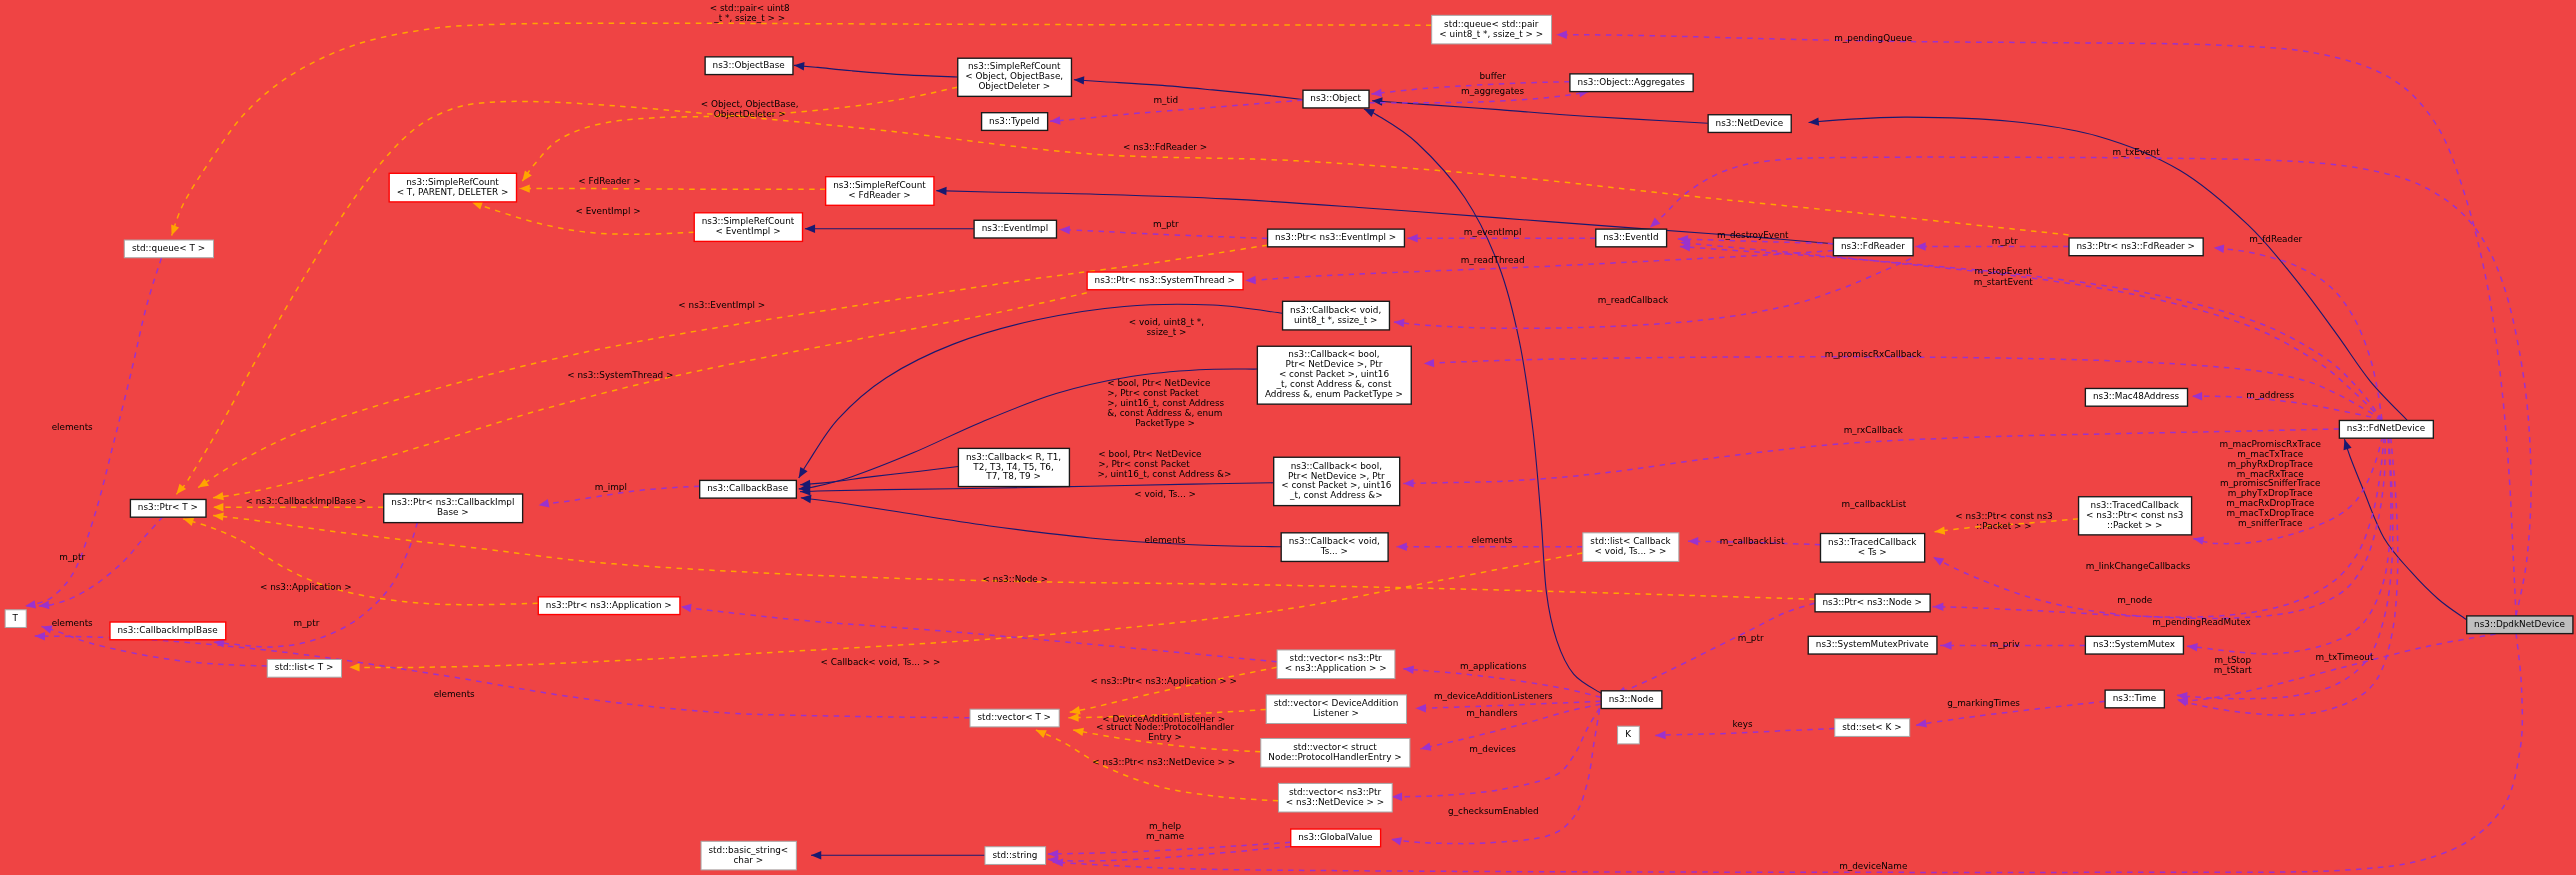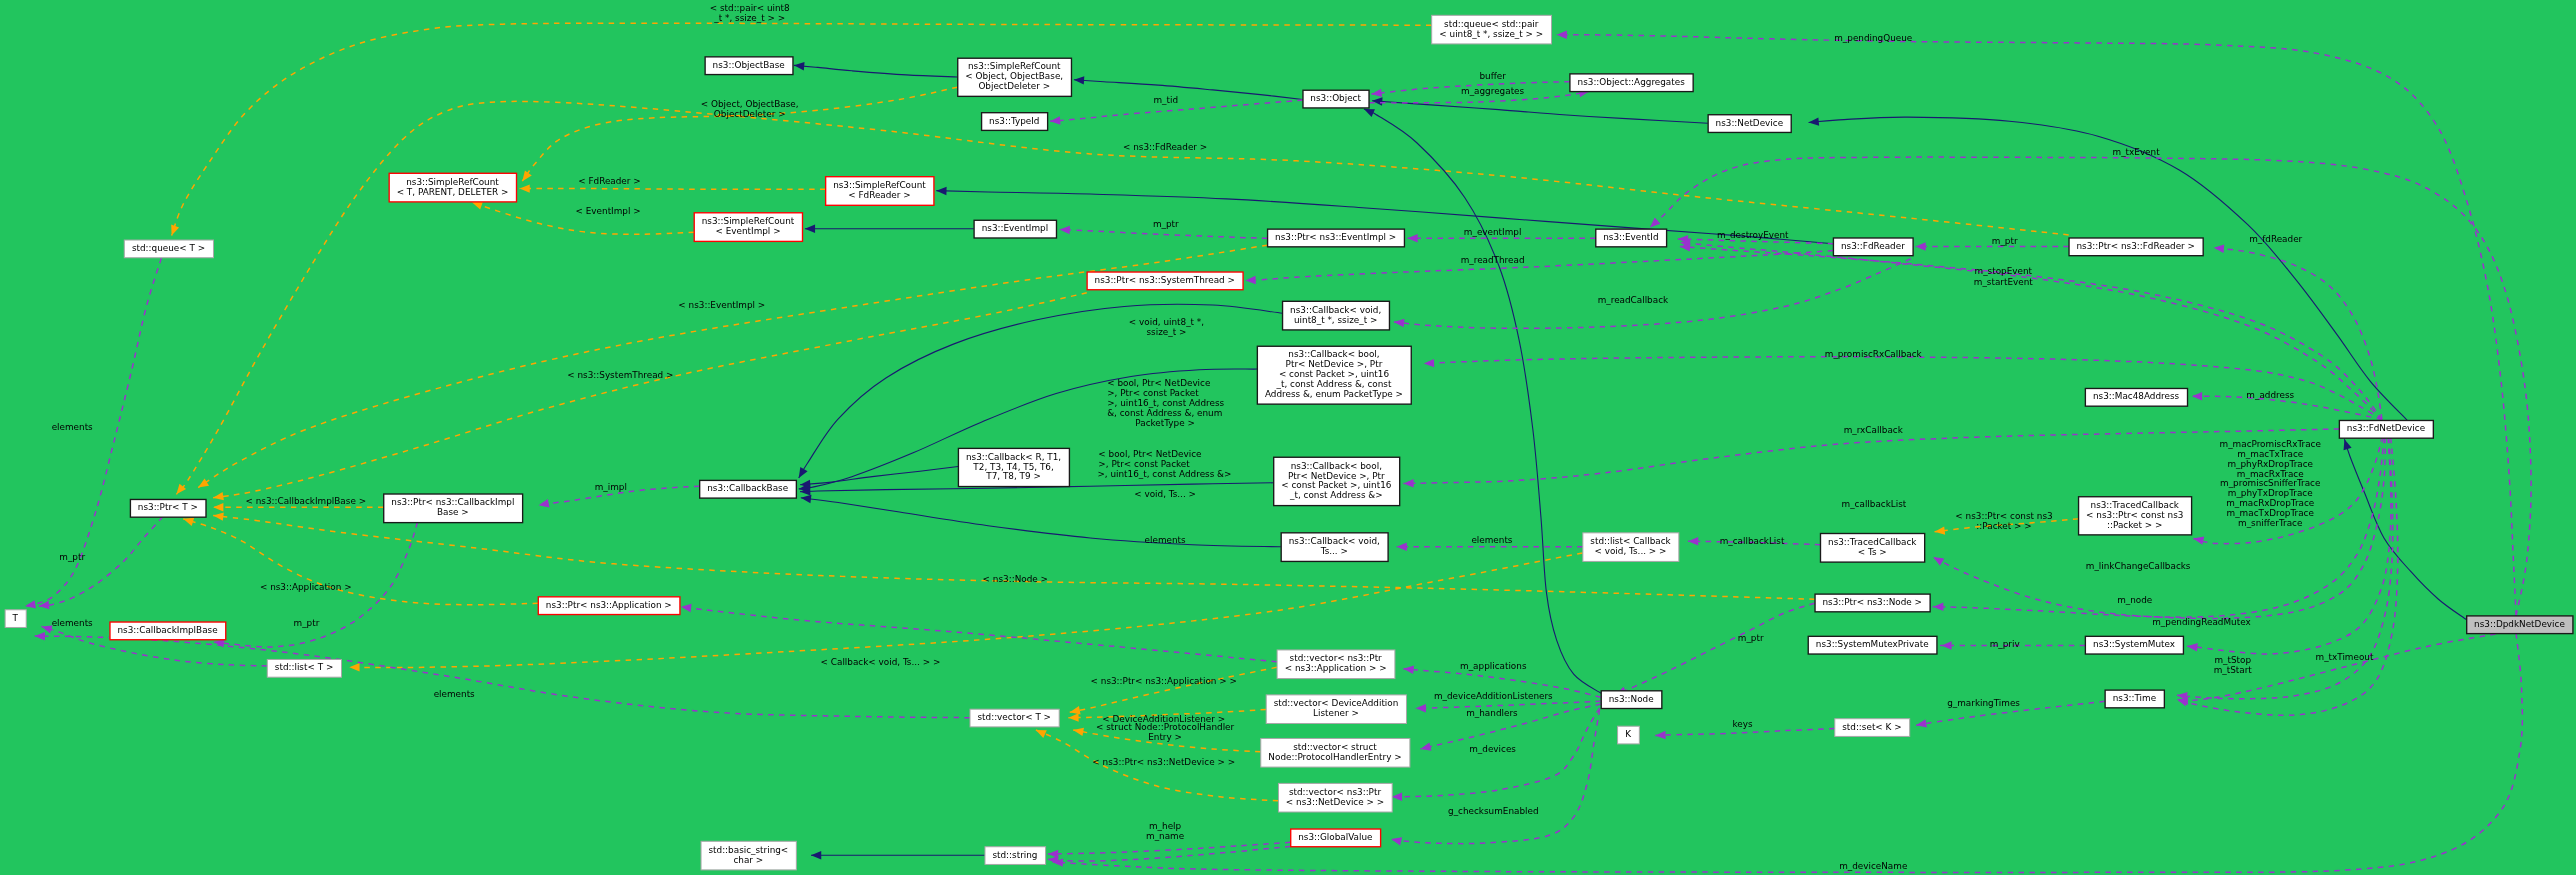--- a/index.html
+++ b/index.html
@@ -1,17 +1,17 @@
 <!DOCTYPE html>
 <html style="font-size:11px"><head>
 <meta charset="utf-8">
 <style>
   html,body{margin:0;padding:0;background:#ffffff;}
   body{width:2576px;height:875px;overflow:hidden;font-family:"DejaVu Sans",sans-serif;}
-  #diagram{position:absolute;left:0;top:0;width:2576px;height:875px;background:#22c55e;}
+  #diagram{position:absolute;left:0;top:0;width:2576px;height:875px;background:#ef4444;}
   svg{display:block;shape-rendering:geometricPrecision;}
   .nodebox{fill:#ffffff;stroke:#1a1a1a;stroke-width:2;}
   .nodebox.grey{stroke:#a8a8a8;stroke-width:1.5;}
   .nodebox.red{stroke:#ff0000;stroke-width:2;}
   .nodebox.filled{fill:#bfbfbf;stroke:#1a1a1a;stroke-width:2;}
   text{font-family:"DejaVu Sans",sans-serif;font-size:13px;fill:#000000;}
   .nodetext{text-anchor:middle;}
   .edgelabel{text-anchor:middle;}
   .e-inh{fill:none;stroke:#191970;stroke-width:1.6;}
   .e-use{fill:none;stroke:#9a32cd;stroke-width:2.2;stroke-dasharray:8,8;}

